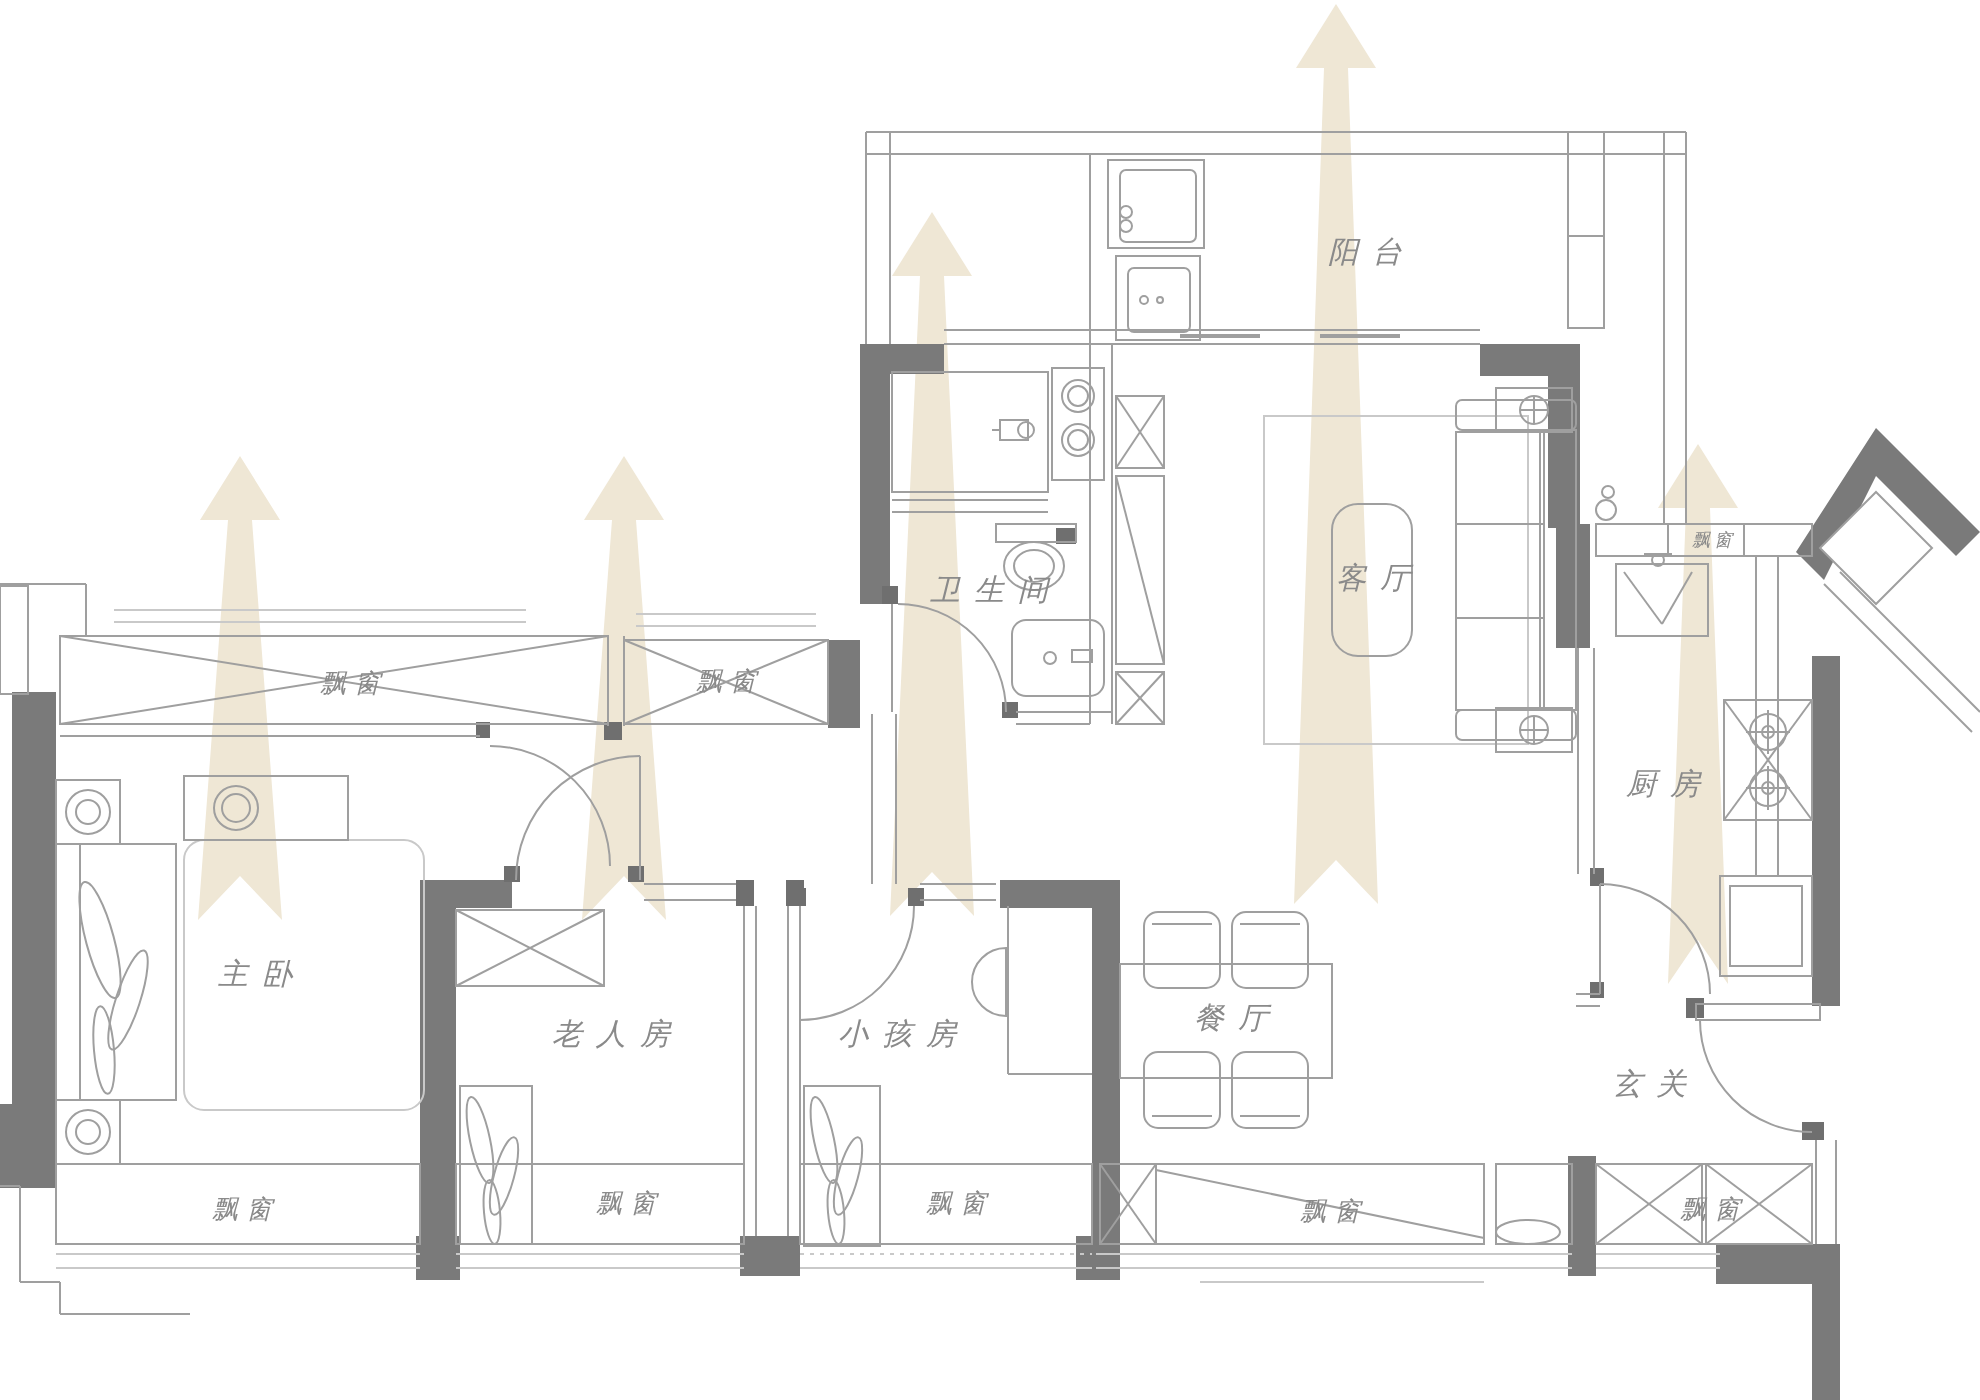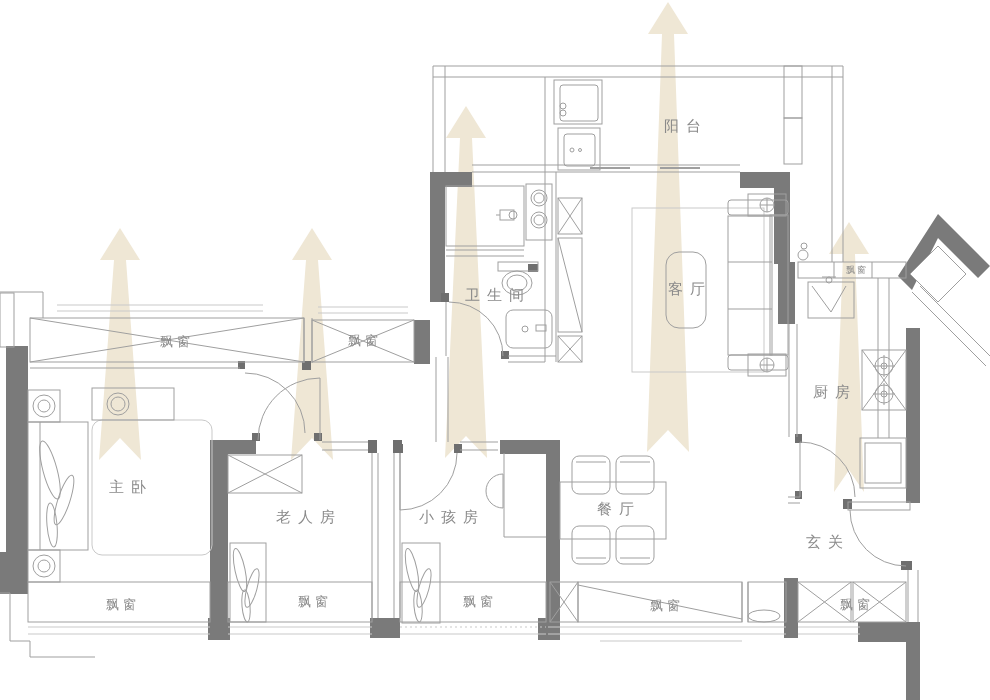--- a/index.html
+++ b/index.html
@@ -1,16 +1,16 @@
 <!DOCTYPE html>
 <html style="--bg: #ffffff; --wall: #7a7a7a; --wall-dark: #6f6f6f; --line: #9f9f9f; --line-light: #c9c9c9; --text: #8a8a8a; --arrow: #efe7d5;"><head>
 <meta charset="utf-8">
 <style>
   html,body{margin:0;padding:0;background:#fff;}
-  .stage{position:relative;width:990px;height:700px;background:var(--bg,#fff);overflow:hidden;}
+  .stage{position:relative;width:990px;height:700px;background:var(--bg,#fff);overflow:hidden;font-style:italic;}
   svg text{fill:var(--text,#8a8a8a);font-family:"Liberation Sans","DejaVu Sans",sans-serif;}
   .t15{font-size:15px;letter-spacing:7px;}
   .t13{font-size:13px;letter-spacing:4px;}
   .t9{font-size:9px;letter-spacing:2px;}
   .wall{fill:var(--wall,#7a7a7a);stroke:none;}
   .wd{fill:var(--wall-dark,#6f6f6f);stroke:none;}
   .arrow{fill:var(--arrow,#efe7d5);stroke:none;}
   .ln{stroke:var(--line,#9f9f9f);fill:none;stroke-width:1;}
   .lt{stroke:var(--line-light,#c9c9c9);fill:none;stroke-width:1;}
   .wf{fill:#ffffff;stroke:var(--line,#9f9f9f);stroke-width:1;}

